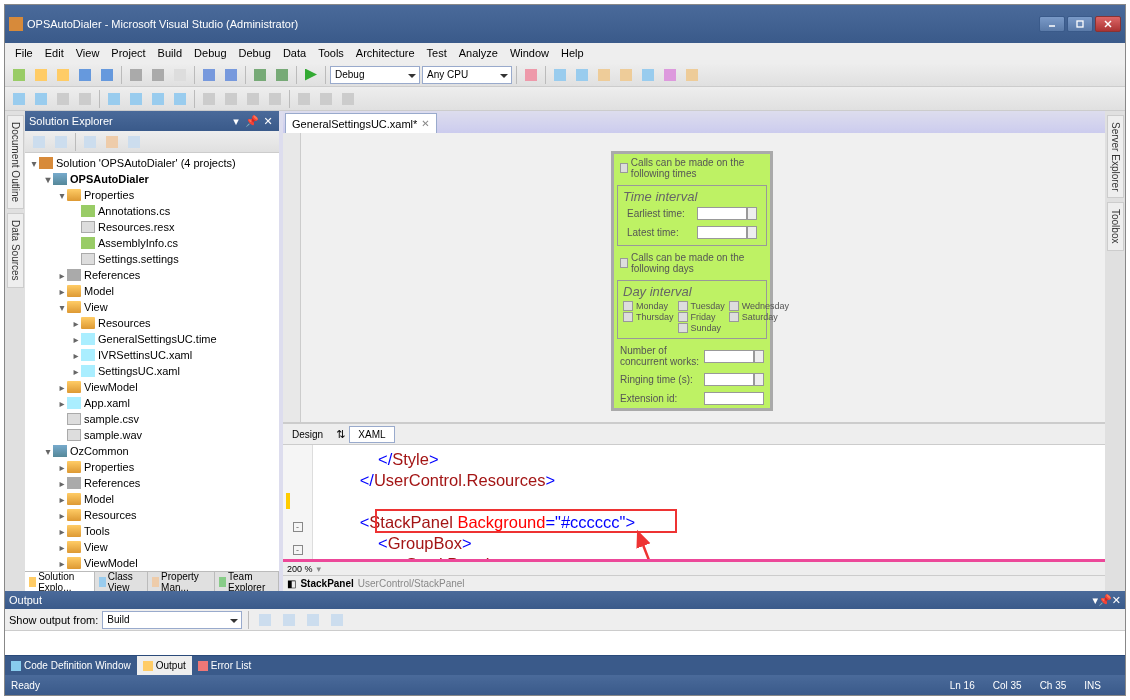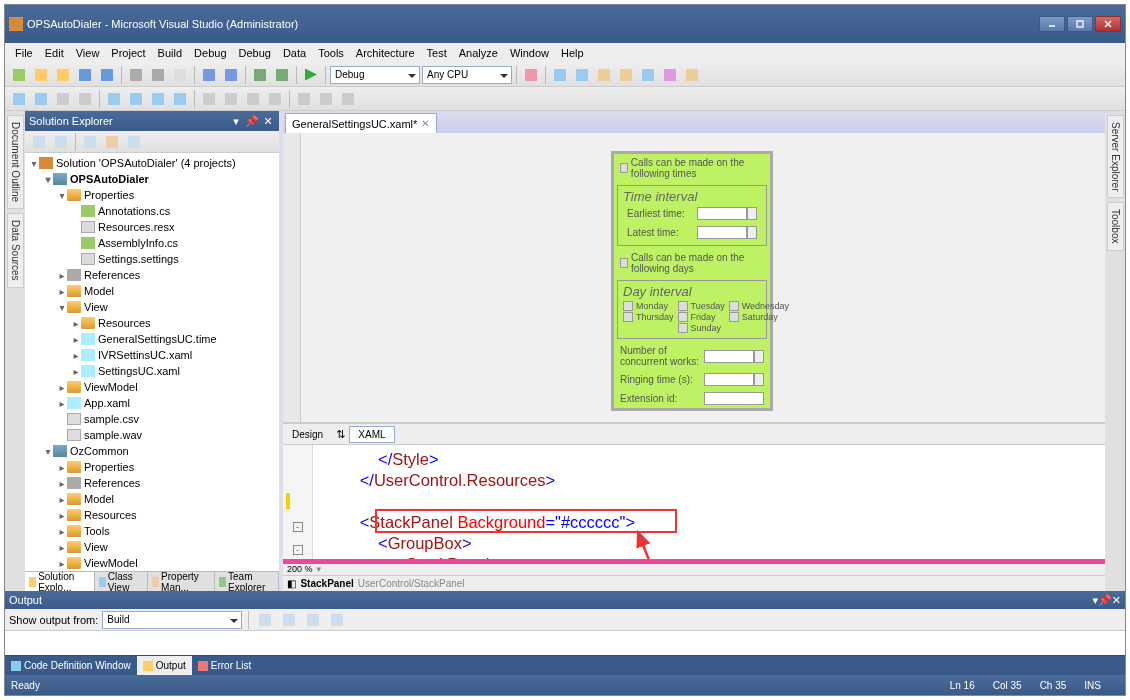--- a/index.html
+++ b/index.html
@@ -65,21 +65,21 @@
 .split .stab.active { background:#fff; border-color:#9ac; }
 .code { flex:1; background:#fff; position:relative; font-family:Consolas,monospace; font-size:16.5px; display:flex; overflow:hidden; }
 .margin { width:30px; background:#f5f5f5; border-right:1px solid #ddd; padding-top:6px; }
 .margin .om { width:10px; height:10px; border:1px solid #888; margin:13px auto 0; font-size:9px; line-height:8px; text-align:center; color:#666; }
 .lines { padding:4px 0 0 10px; line-height:21px; white-space:pre; }
 .t-tag { color:#a31515; }
 .t-attr { color:#f00; }
 .t-punc { color:#00f; }
 .highlight-box { position:absolute; left:92px; top:64px; width:302px; height:24px; border:2px solid #e33; pointer-events:none; }
 .arrow-svg { position:absolute; left:350px; top:82px; pointer-events:none; }
-.zoom-bar { height:16px; background:#eee; border-top:5px solid #ec4899; display:flex; font-size:9px; padding:0 4px; gap:4px; }
+.zoom-bar { height:16px; background:#eee; border-top:3px solid #ec4899; display:flex; align-items:center; font-size:9px; padding:0 4px; gap:4px; }
 .crumb { height:16px; background:#eee; border-top:1px solid #ccc; display:flex; align-items:center; font-size:10px; padding:0 4px; gap:4px; }
 .output-panel { height:64px; background:#fff; display:flex; flex-direction:column; }
 .out-head { height:18px; background:linear-gradient(#4a6a9a,#3a5a8a); color:#fff; display:flex; align-items:center; padding:0 4px; font-size:11px; }
 .out-head .spacer { flex:1; }
 .out-tb { height:22px; background:#eee; display:flex; align-items:center; padding:0 4px; gap:4px; border-bottom:1px solid #ccc; }
 .out-body { flex:1; background:#fff; }
 .bottom-tabs2 { height:20px; background:#3a5a8a; display:flex; border-top:1px solid #2a4a7a; }
 .bt2 { padding:2px 6px; font-size:10px; display:flex; align-items:center; gap:3px; color:#fff; }
 .bt2.active { background:#eee; color:#000; }
 .bt2 .dot { width:10px; height:10px; }

